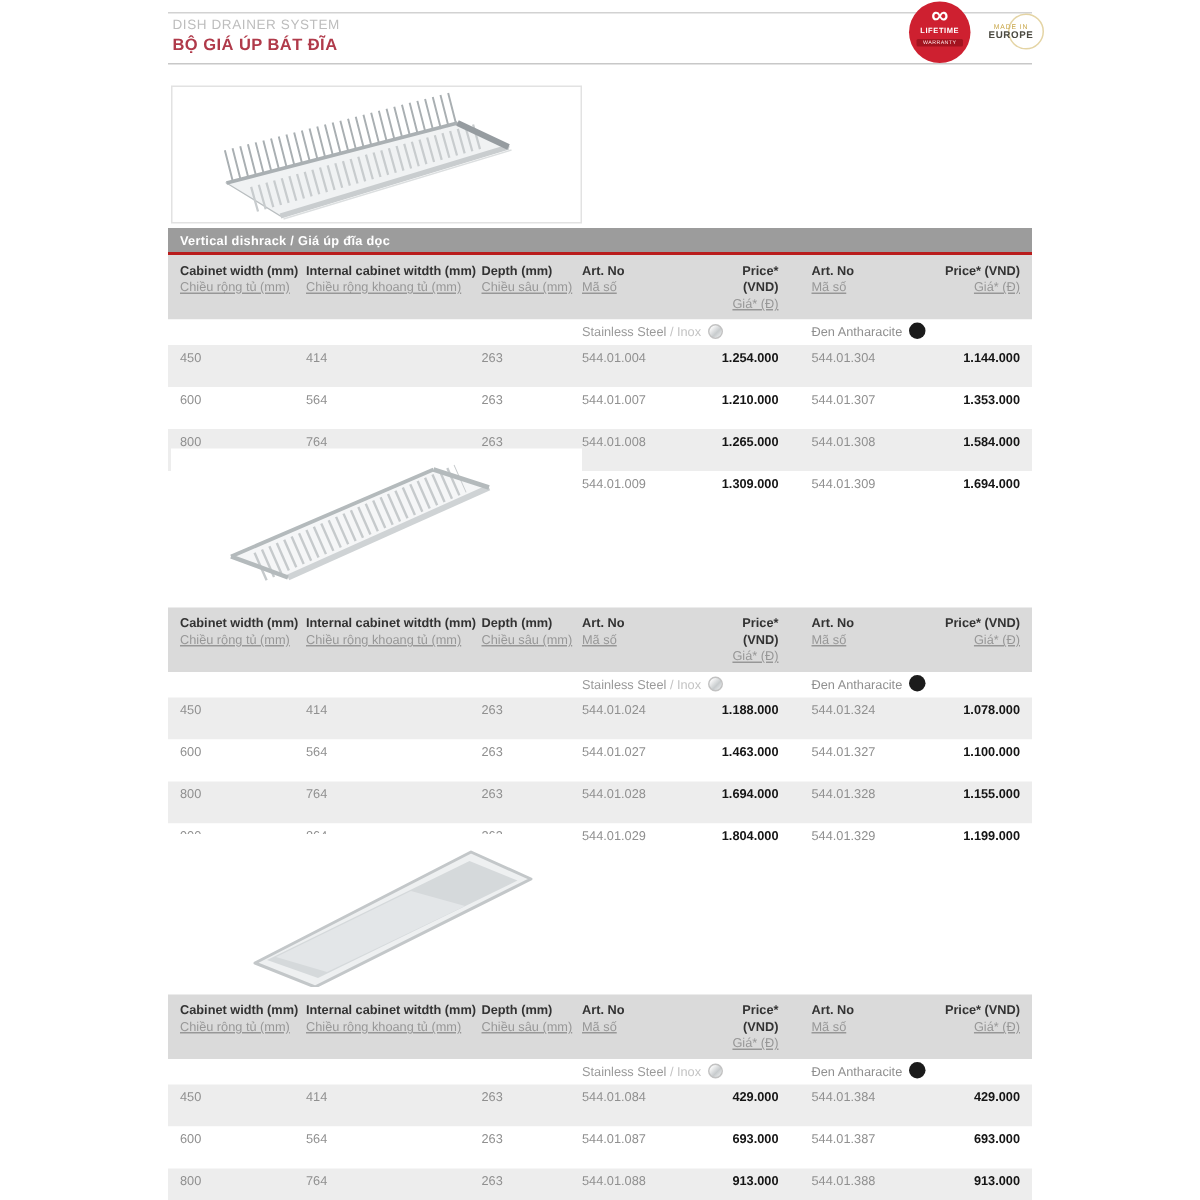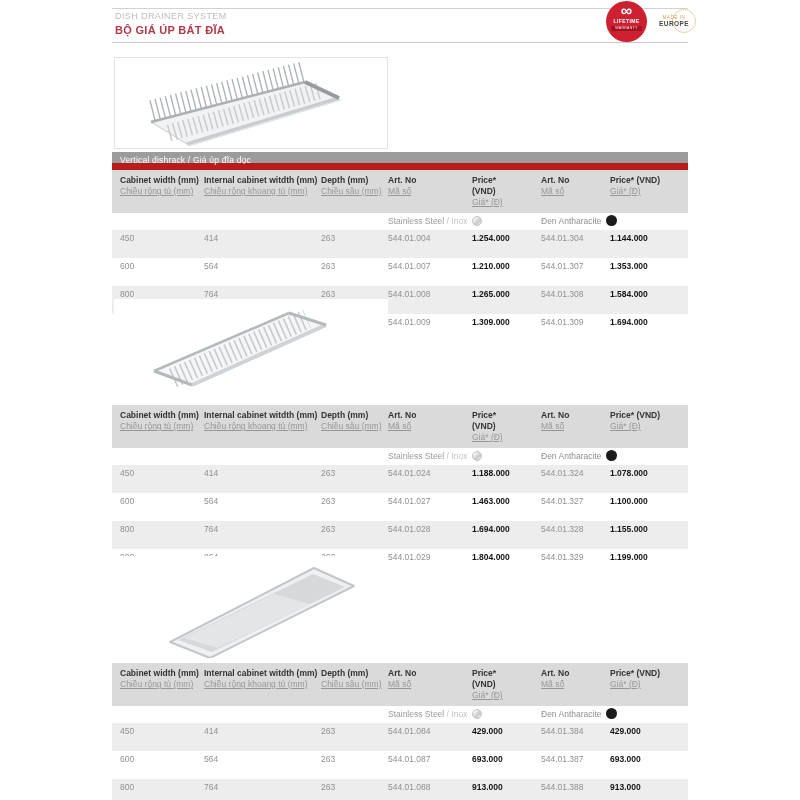--- a/index.html
+++ b/index.html
@@ -37,27 +37,27 @@
   .img1 { top:57px;  height:92px; }
   .img2 { top:299px; height:100px; }
   .img3 { top:556px; height:102px; }
   .img-box svg { display:block; }
 
   
   .sec-table { position:absolute; left:112px; width:576px; }
   .t1 { top:152px; } .t2 { top:405px; } .t3 { top:663px; }
 
   .bar { height:18px; line-height:17px; background:#9c9c9c; color:#ffffff;
-         font-size:8.5px; font-weight:normal; padding:0 8px; border-bottom:7px solid #b91c1c;
+         font-size:8.5px; font-weight:bold; padding:0 8px; border-bottom:2px solid #b91c1c;
          letter-spacing:.2px; }
 
   .row { display:grid; grid-template-columns:84px 117px 67px 84px 47px 91px 70px;
          padding:0 8px; width:576px; }
   .cell { font-size:8.5px; }
-  .c5, .c7 { }
+  .c5, .c7 { text-align:right; }
   .c6 { padding-left:22px; }
 
   .thead { background:#dadada; padding:5px 8px 6px; }
   .thead .en { font-weight:bold; color:#333333; line-height:11px; font-size:8.5px; }
   .thead .vi { color:#979797; line-height:10px; font-size:8.5px;text-decoration:underline; }
 
   .mats { height:17px; line-height:17px; background:#fff; }
   .mat-steel { grid-column:4 / span 2; color:#9a9a9a; white-space:nowrap; }
   .mat-steel .sfx { color:#c3c3c3; }
   .mat-anth { grid-column:6 / span 2; color:#8f8f8f; white-space:nowrap; padding-left:22px; }

